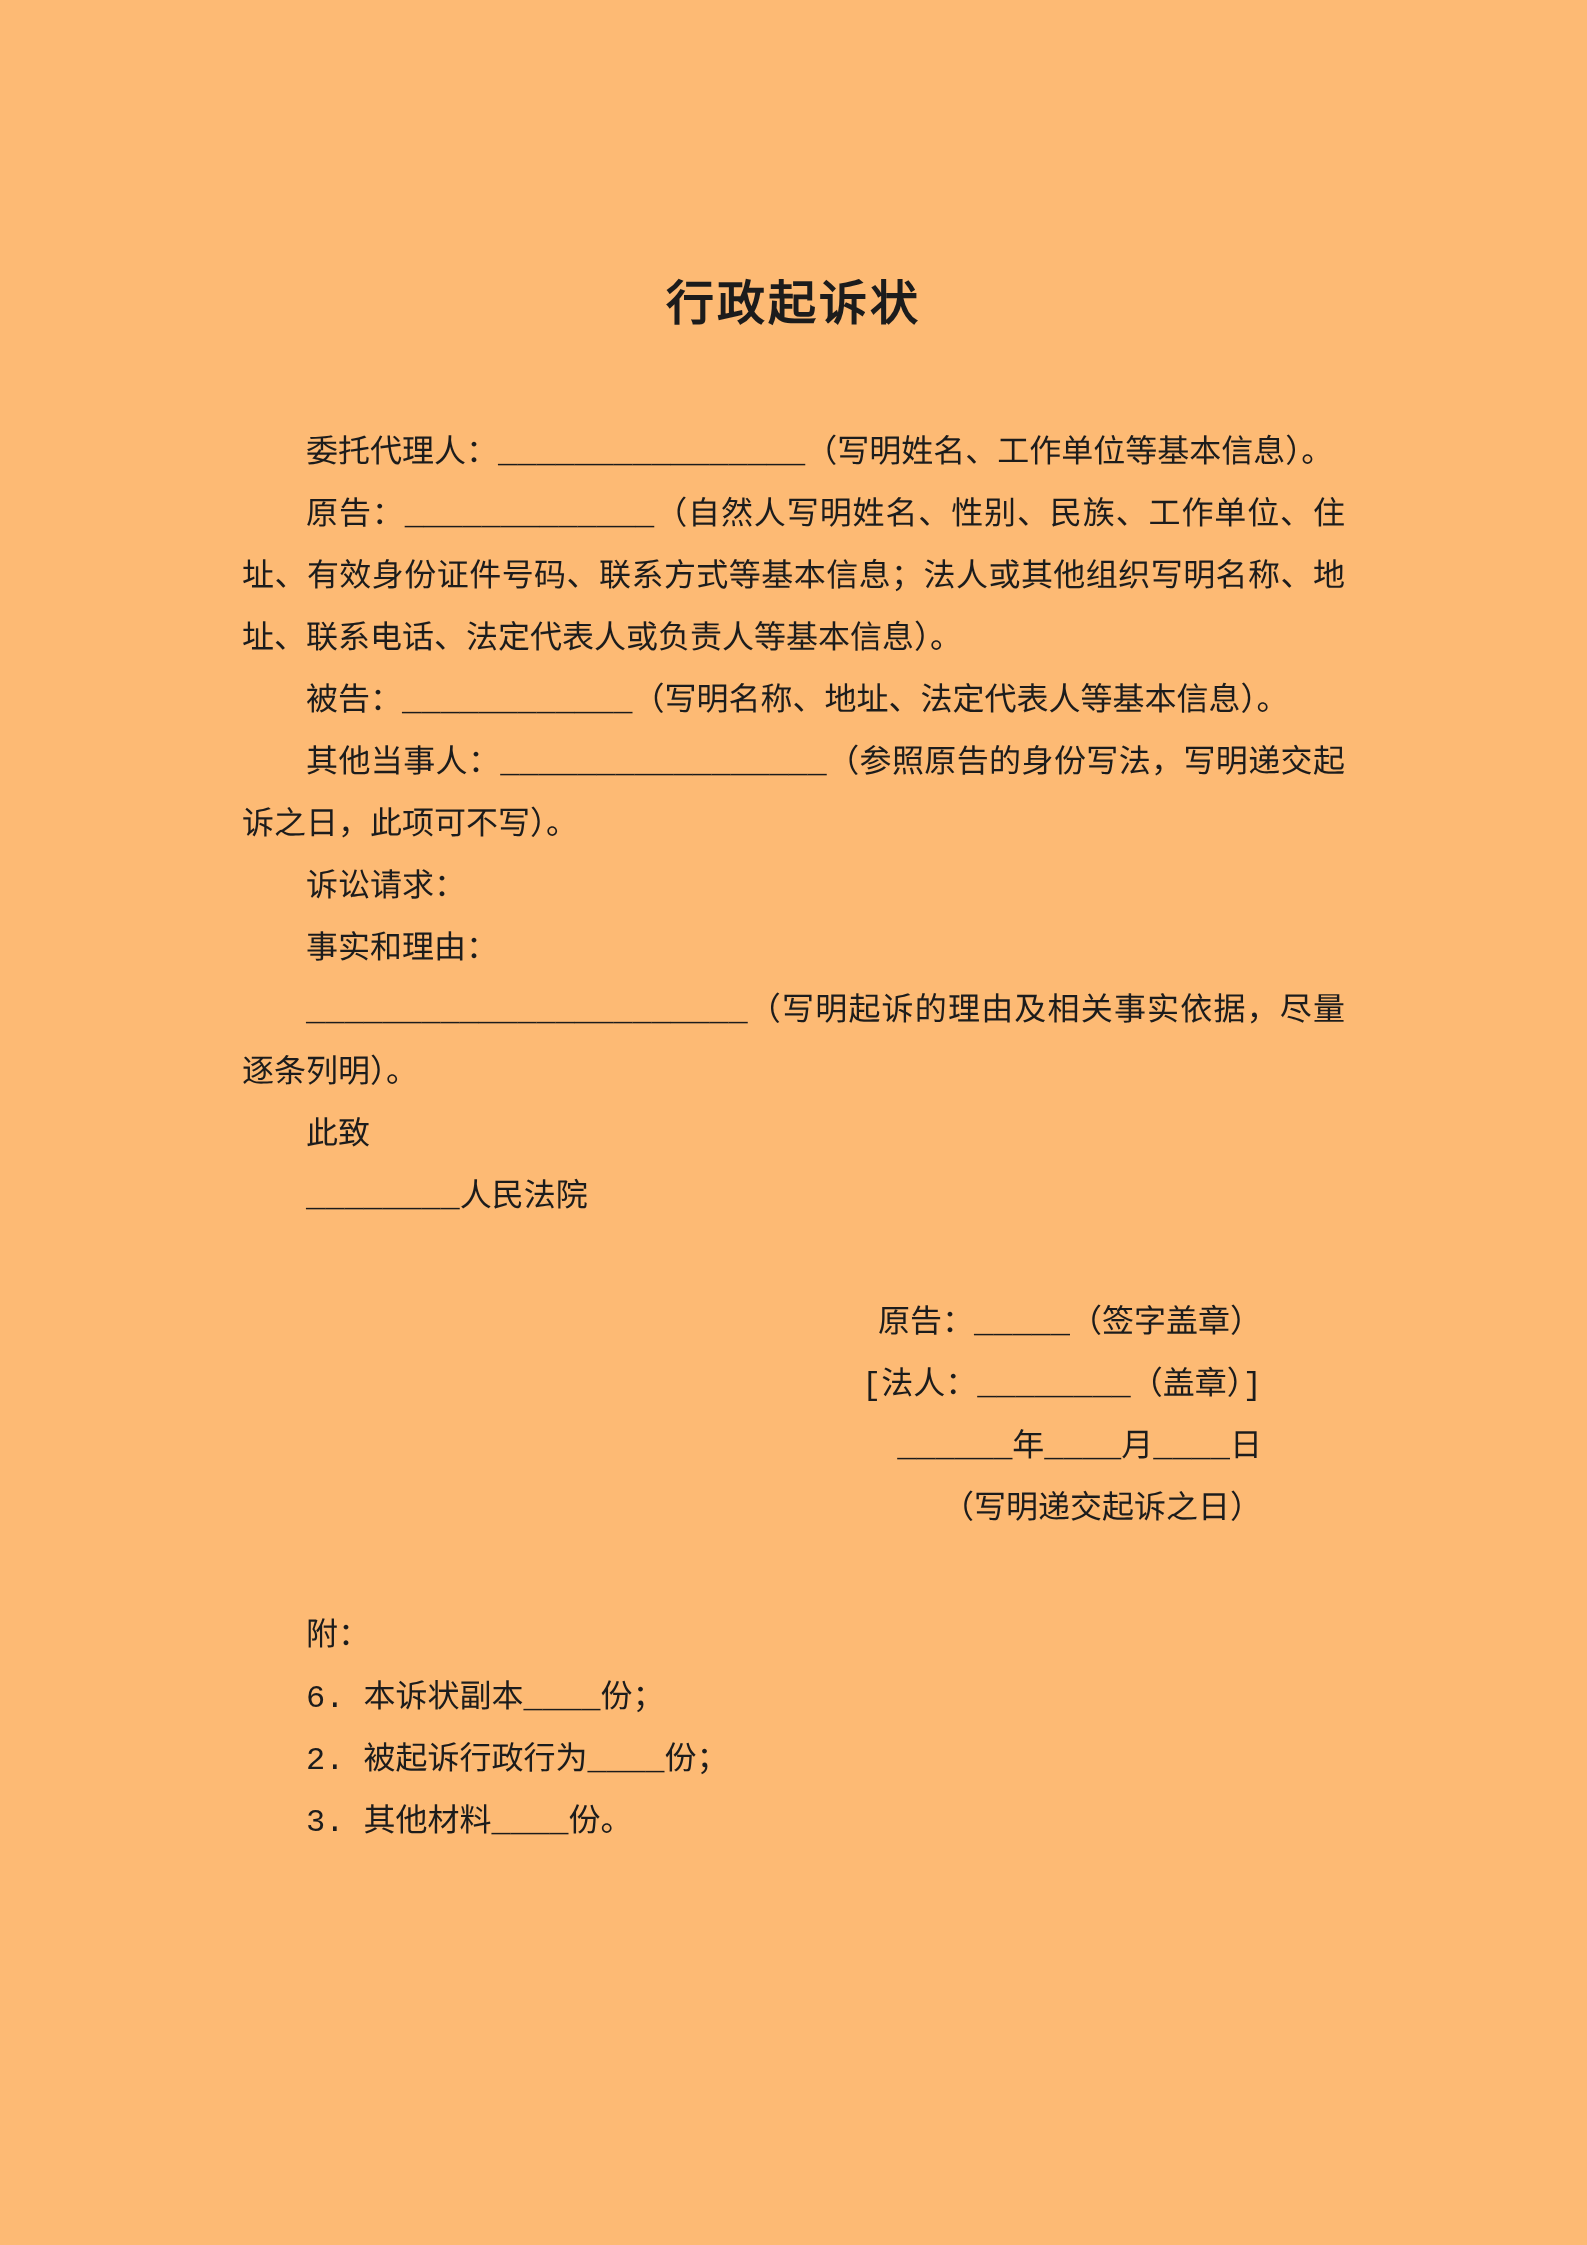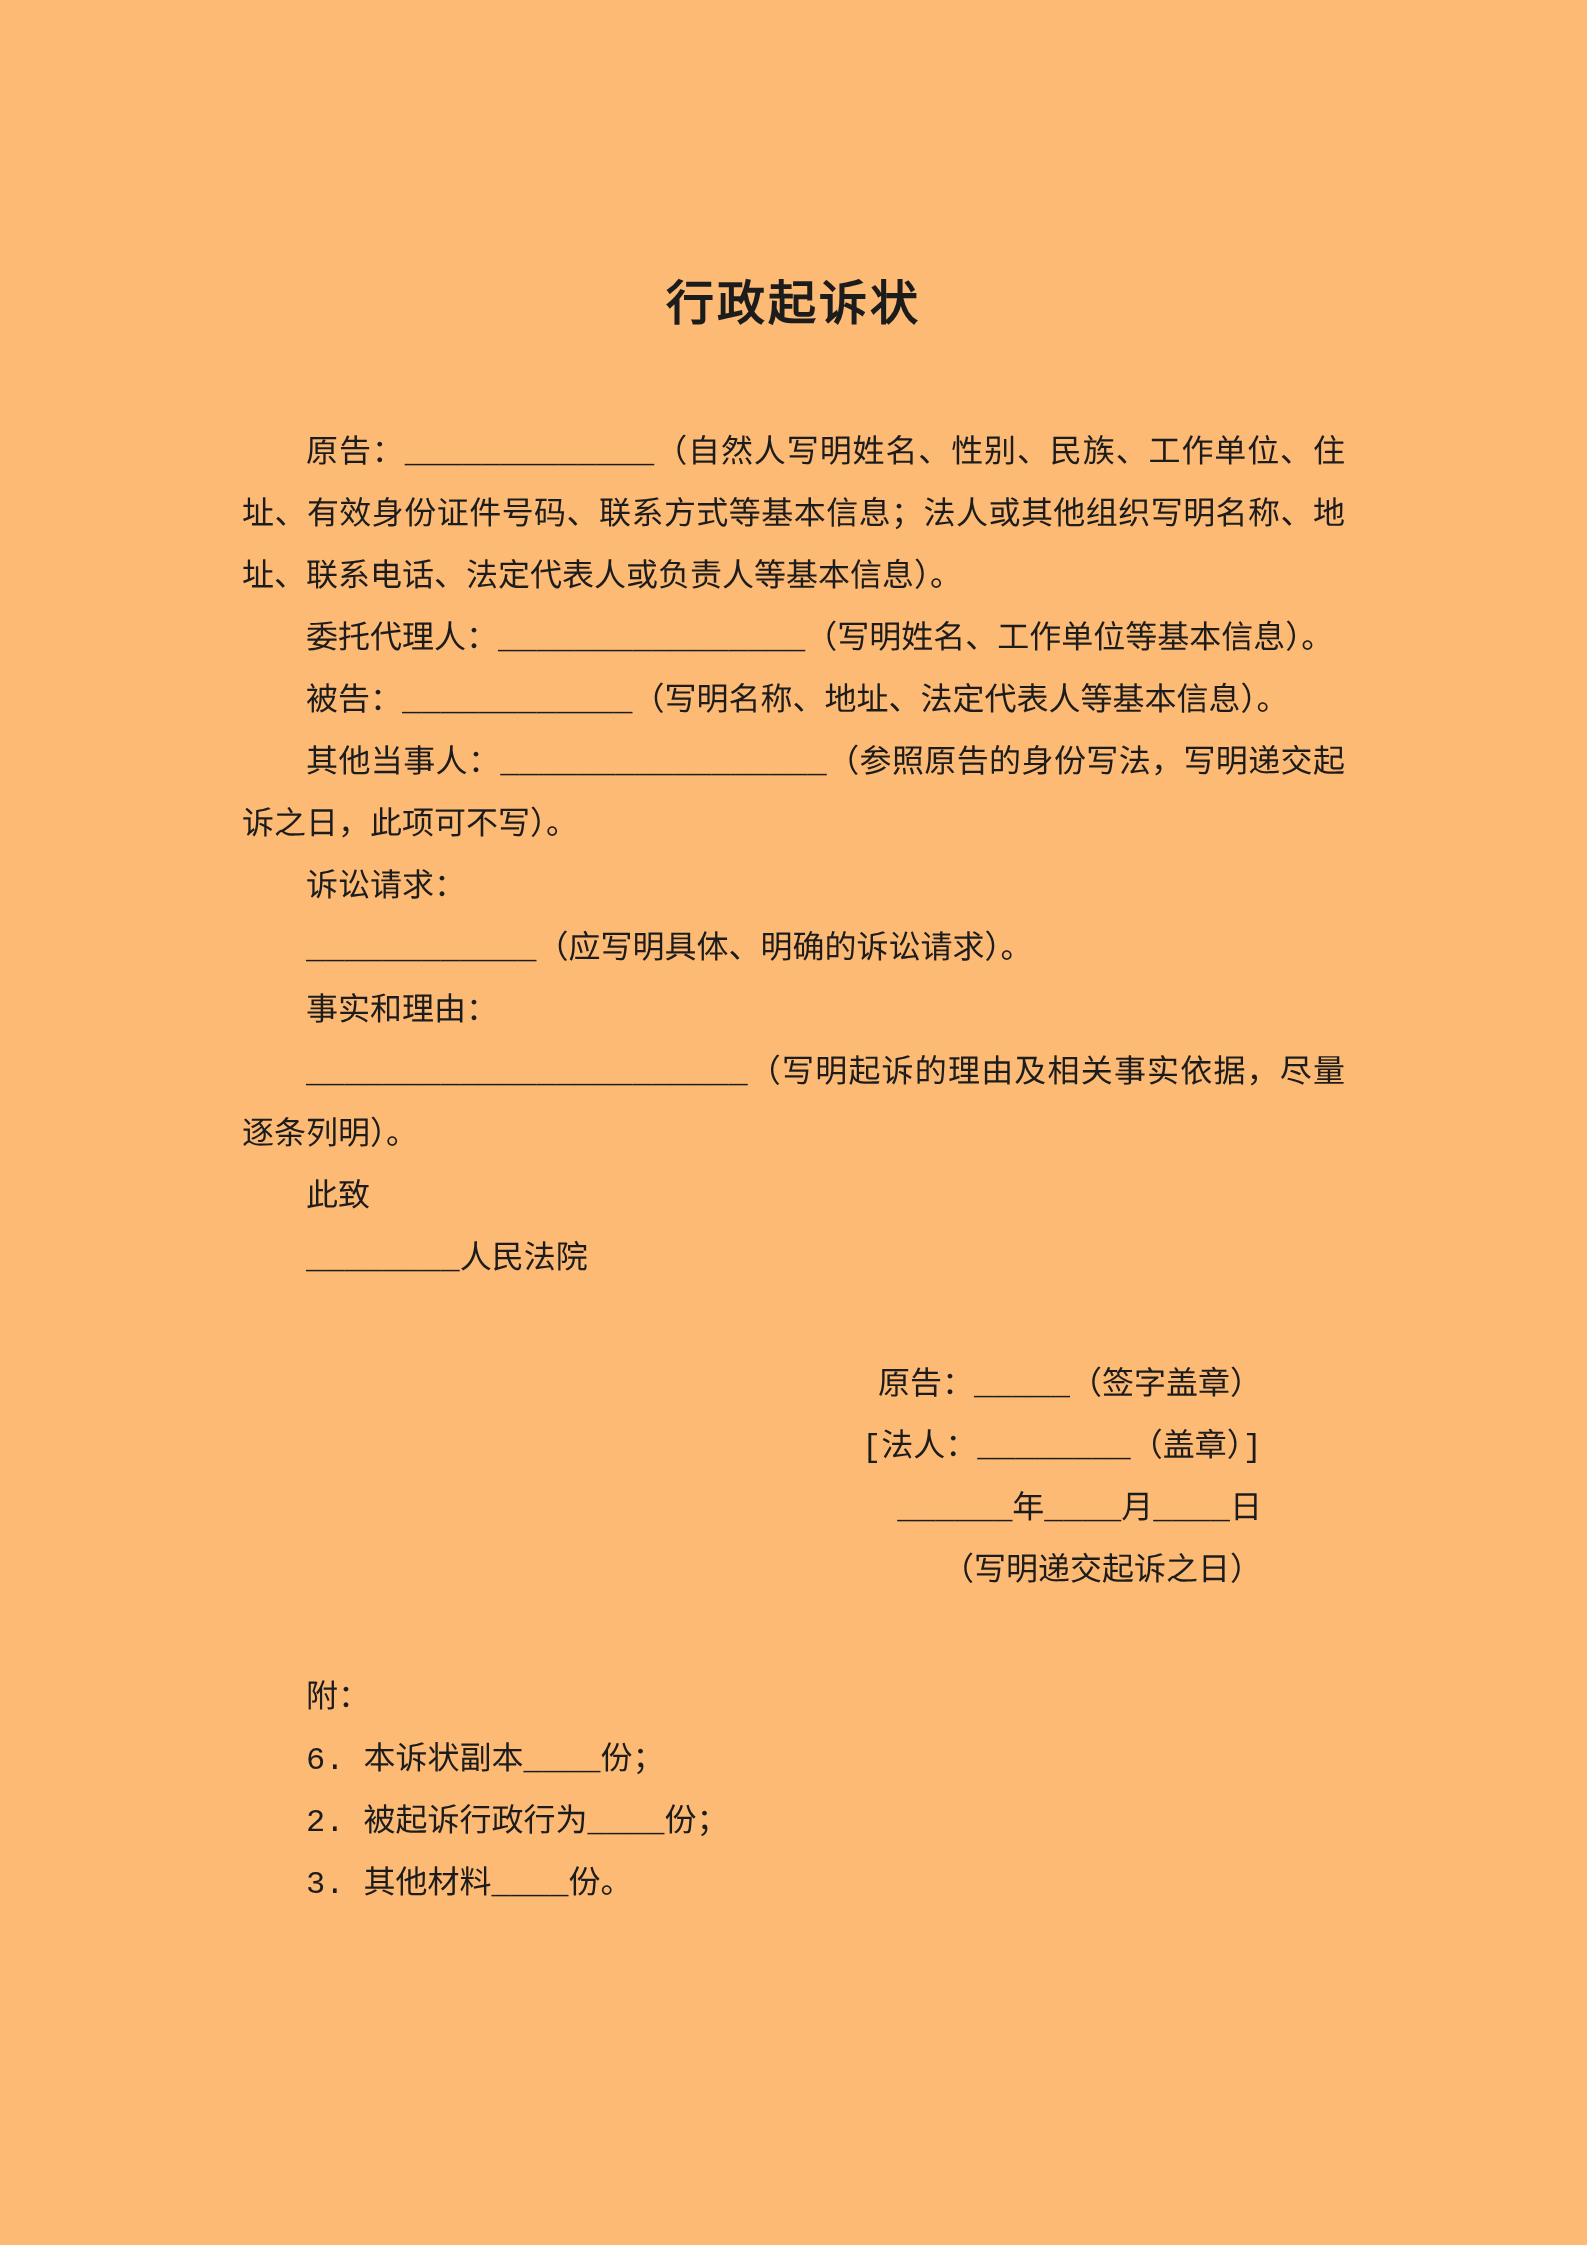--- a/index.html
+++ b/index.html
@@ -49,31 +49,30 @@
 </style>
 </head>
 <body>
 
 <div class="page">
 
   <h1 class="doc-title">行政起诉状</h1>
 
   <div class="doc-body">
 
+    <p>委托代理人：________________（写明姓名、工作单位等基本信息）。</p>
+
     <p>原告：_____________（自然人写明姓名、性别、民族、工作单位、住址、有效身份证件号码、联系方式等基本信息；法人或其他组织写明名称、地址、联系电话、法定代表人或负责人等基本信息）。</p>
-
-    <p>委托代理人：________________（写明姓名、工作单位等基本信息）。</p>
 
     <p>被告：____________（写明名称、地址、法定代表人等基本信息）。</p>
 
     <p>其他当事人：_________________（参照原告的身份写法，写明递交起诉之日，此项可不写）。</p>
 
     <p>诉讼请求：</p>
 
-    <p>____________（应写明具体、明确的诉讼请求）。</p>
 
     <p>事实和理由：</p>
 
     <p>_______________________（写明起诉的理由及相关事实依据，尽量逐条列明）。</p>
 
     <p>此致</p>
 
     <p>________人民法院</p>
 
     <div class="signature-block">

